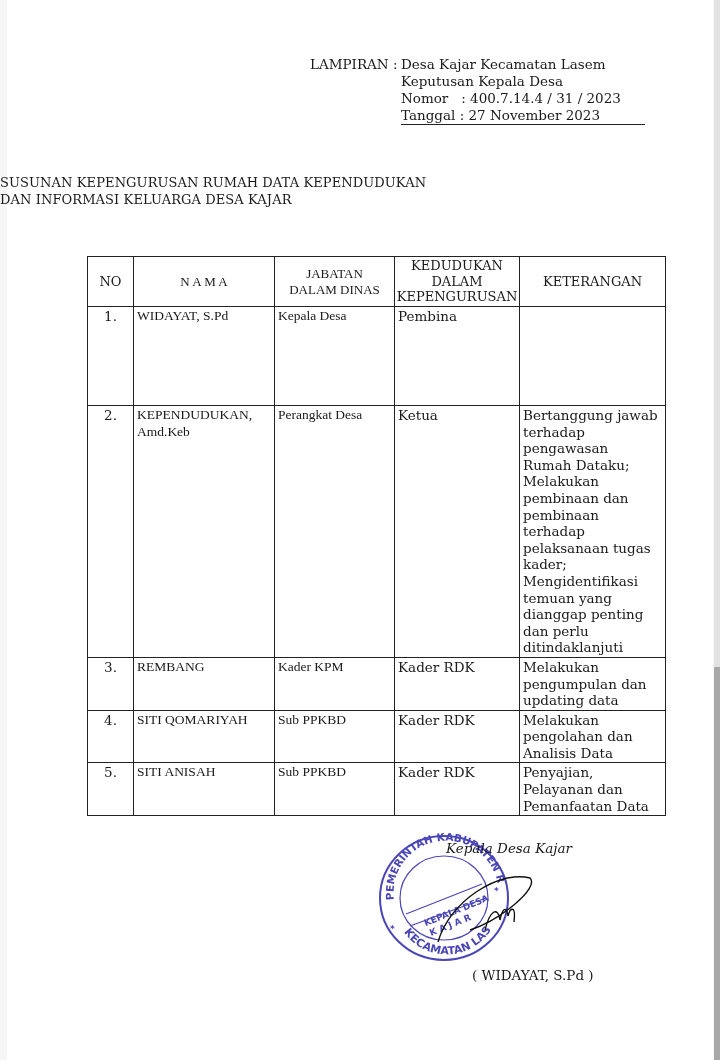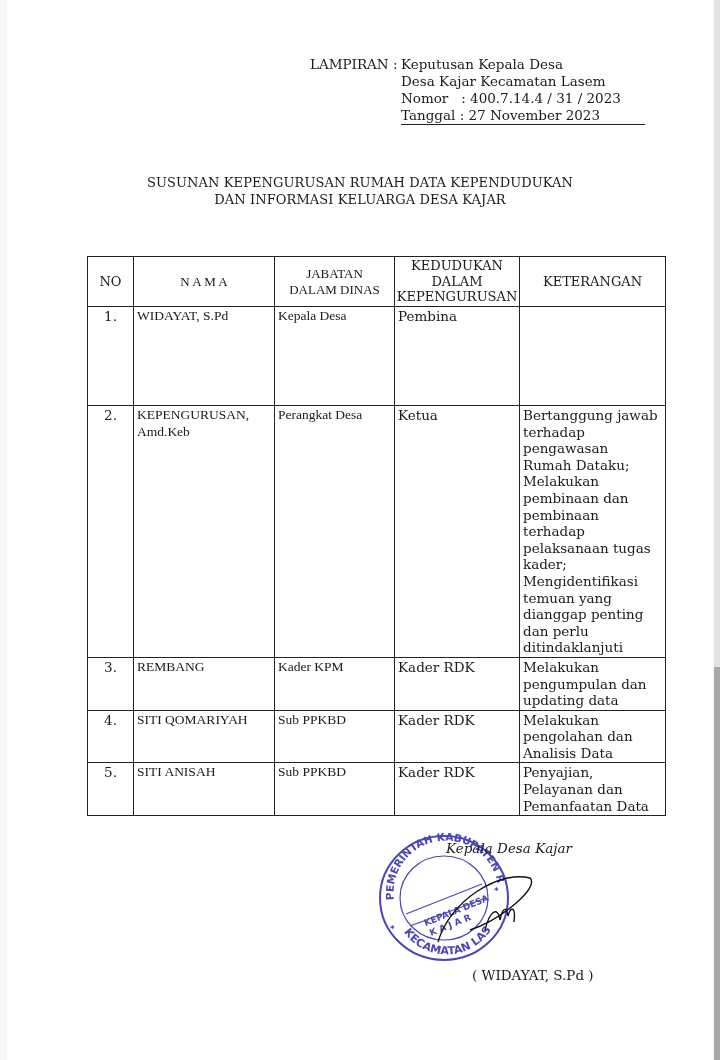--- a/index.html
+++ b/index.html
@@ -7,21 +7,21 @@
          font-family:"DejaVu Serif", "Liberation Serif", serif; color:#1a1a1a; }
   .page { position:absolute; left:7px; top:0; width:706px; height:1060px; background:#ffffff; }
   .scroll-track { position:absolute; left:714px; top:0; width:6px; height:1060px; background:#e2e2e2; }
   .scroll-thumb { position:absolute; left:714px; top:667px; width:6px; height:393px; background:#a8a8a8; }
 
   .lampiran { position:absolute; left:310px; top:56px; font-size:13.5px; line-height:17px; }
   .lampiran .lbl { position:absolute; left:0; top:0; white-space:nowrap; }
   .lampiran .vals { position:absolute; left:91px; top:0; white-space:nowrap; }
   .lampiran .underline { position:absolute; left:91px; top:68px; width:244px; border-top:1px solid #222; }
 
-  .title { position:absolute; left:0; width:720px; top:174px; text-align:center; font-size:13px; line-height:17px; letter-spacing:0.1px; }
+  .title { position:absolute; left:0; width:720px; top:174px; text-align:left; font-size:13px; line-height:17px; letter-spacing:0.1px; }
 
   table.tbl { position:absolute; left:87px; top:256px; border-collapse:collapse; font-size:13.5px; line-height:16.6px; }
   table.tbl th, table.tbl td { border:1px solid #222; vertical-align:top; padding:1px 3px; }
   table.tbl th { font-weight:normal; text-align:center; vertical-align:middle; font-size:13px; line-height:15.5px; padding:0 1px; }
   .c-no { width:39px; text-align:center; }
   .c-nama { width:134px;font-family:Liberation Serif, serif; }
   .c-jab { width:113px;font-family:Liberation Serif, serif; }
   .c-ked { width:118px; }
   .c-ket { width:139px; }
   td.c-no { padding-left:0; padding-right:0; }
@@ -32,22 +32,22 @@
 </head>
 <body>
 
 <div class="page"></div>
 <div class="scroll-track"></div>
 <div class="scroll-thumb"></div>
 
 <div class="lampiran">
   <div class="lbl">LAMPIRAN :</div>
   <div class="vals">
+    <div>Desa Kajar Kecamatan Lasem</div>
     <div>Keputusan Kepala Desa</div>
-    <div>Desa Kajar Kecamatan Lasem</div>
     <div style="white-space:pre;">Nomor   : 400.7.14.4 / 31 / 2023</div>
     <div>Tanggal : 27 November 2023</div>
   </div>
   <div class="underline"></div>
 </div>
 
 <div class="title">
   <div>SUSUNAN KEPENGURUSAN RUMAH DATA KEPENDUDUKAN</div>
   <div>DAN INFORMASI KELUARGA DESA KAJAR</div>
 </div>
@@ -73,21 +73,21 @@
     <tr style="height:99px;">
       <td class="c-no">1.</td>
       <td class="c-nama">WIDAYAT, S.Pd</td>
       <td class="c-jab">Kepala Desa</td>
       <td class="c-ked">Pembina</td>
       <td class="c-ket"></td>
     </tr>
     <tr style="height:250px;">
       <td class="c-no">2.</td>
       <td class="c-nama">
-        <div>KEPENGURUSAN,</div>
+        <div>KEPENDUDUKAN,</div>
         <div>Amd.Keb</div>
       </td>
       <td class="c-jab">Perangkat Desa</td>
       <td class="c-ked">Ketua</td>
       <td class="c-ket">
         <div>Bertanggung jawab</div>
         <div>terhadap</div>
         <div>pengawasan</div>
         <div>Rumah Dataku;</div>
         <div>Melakukan</div>

